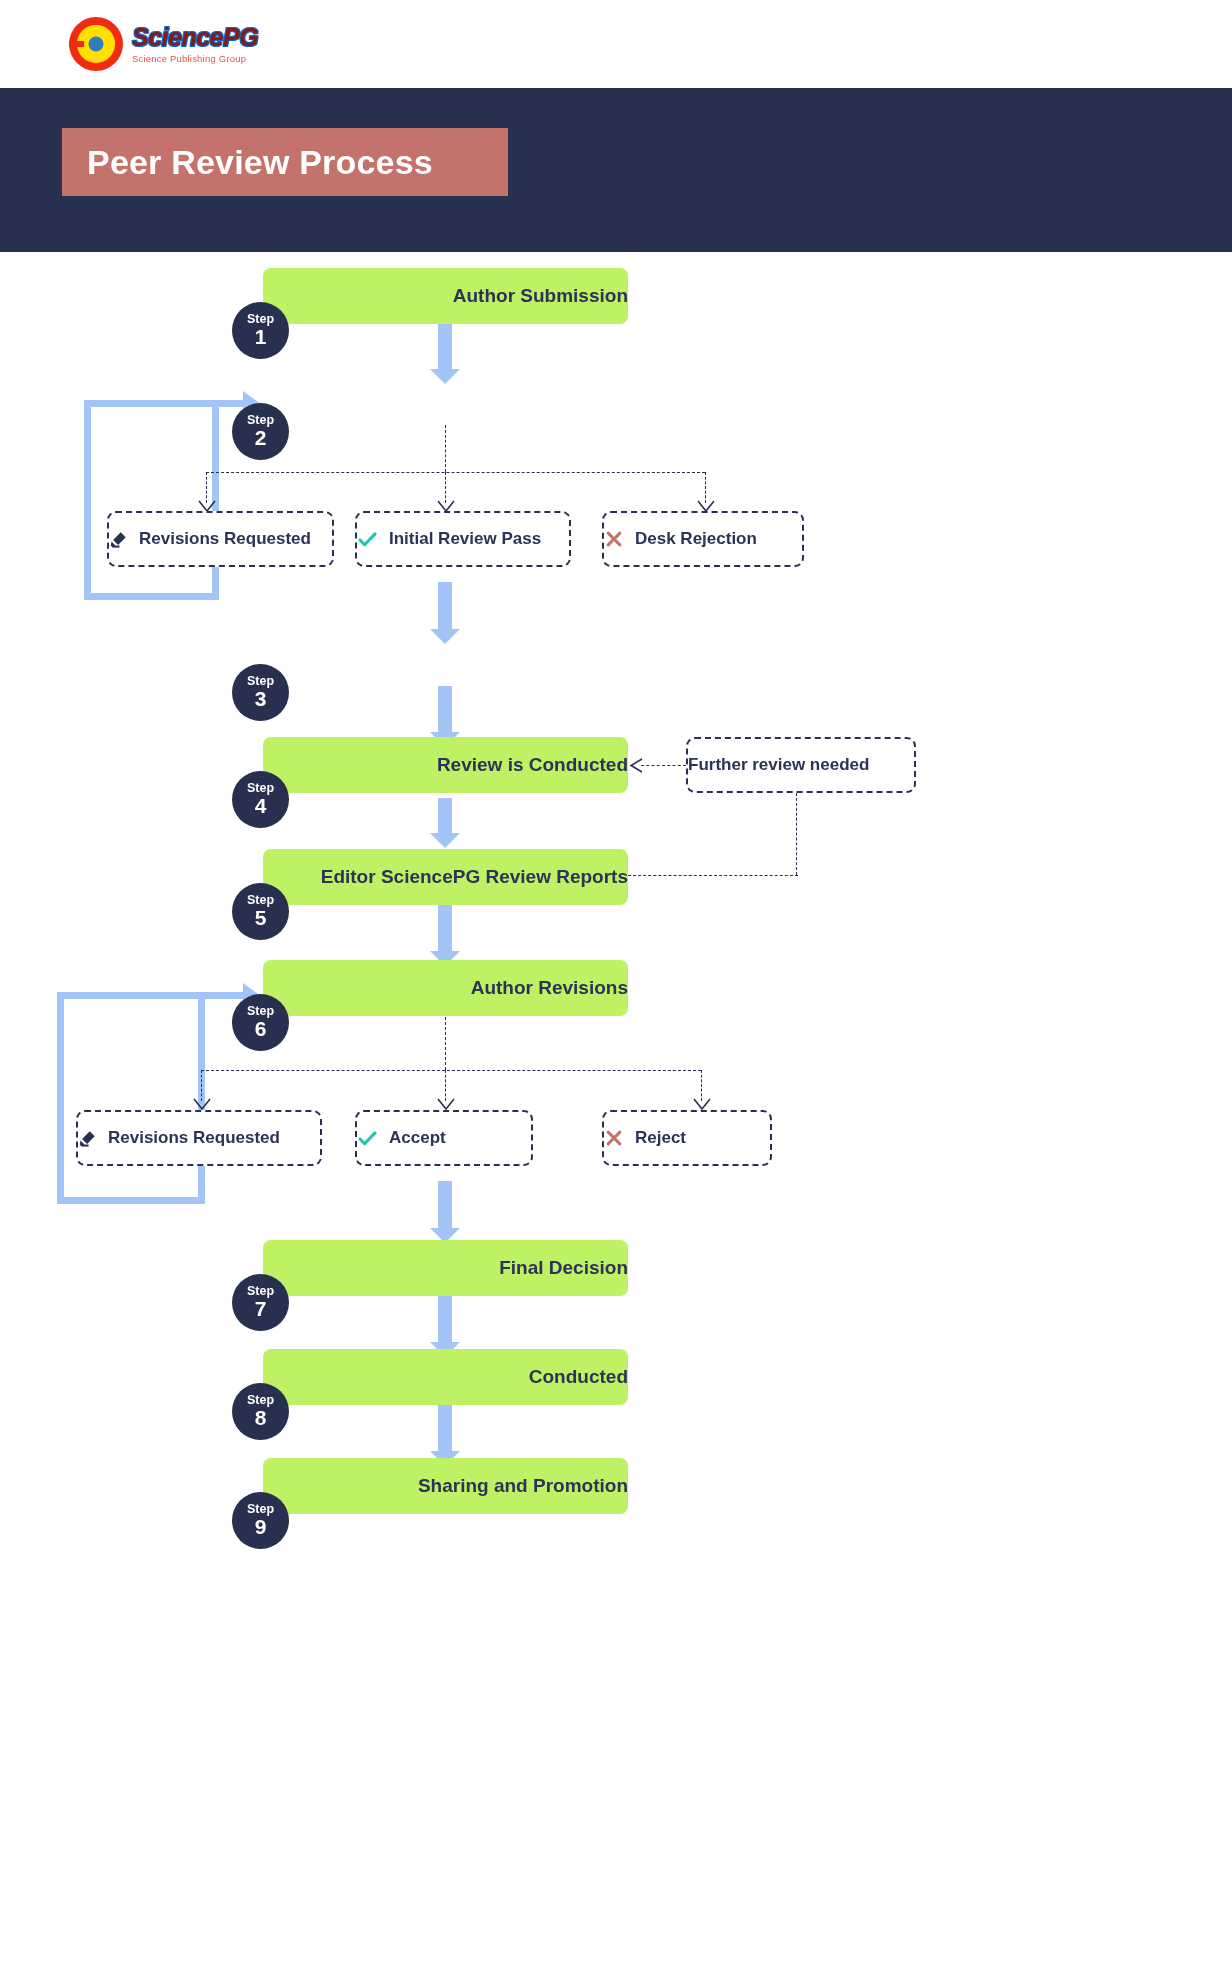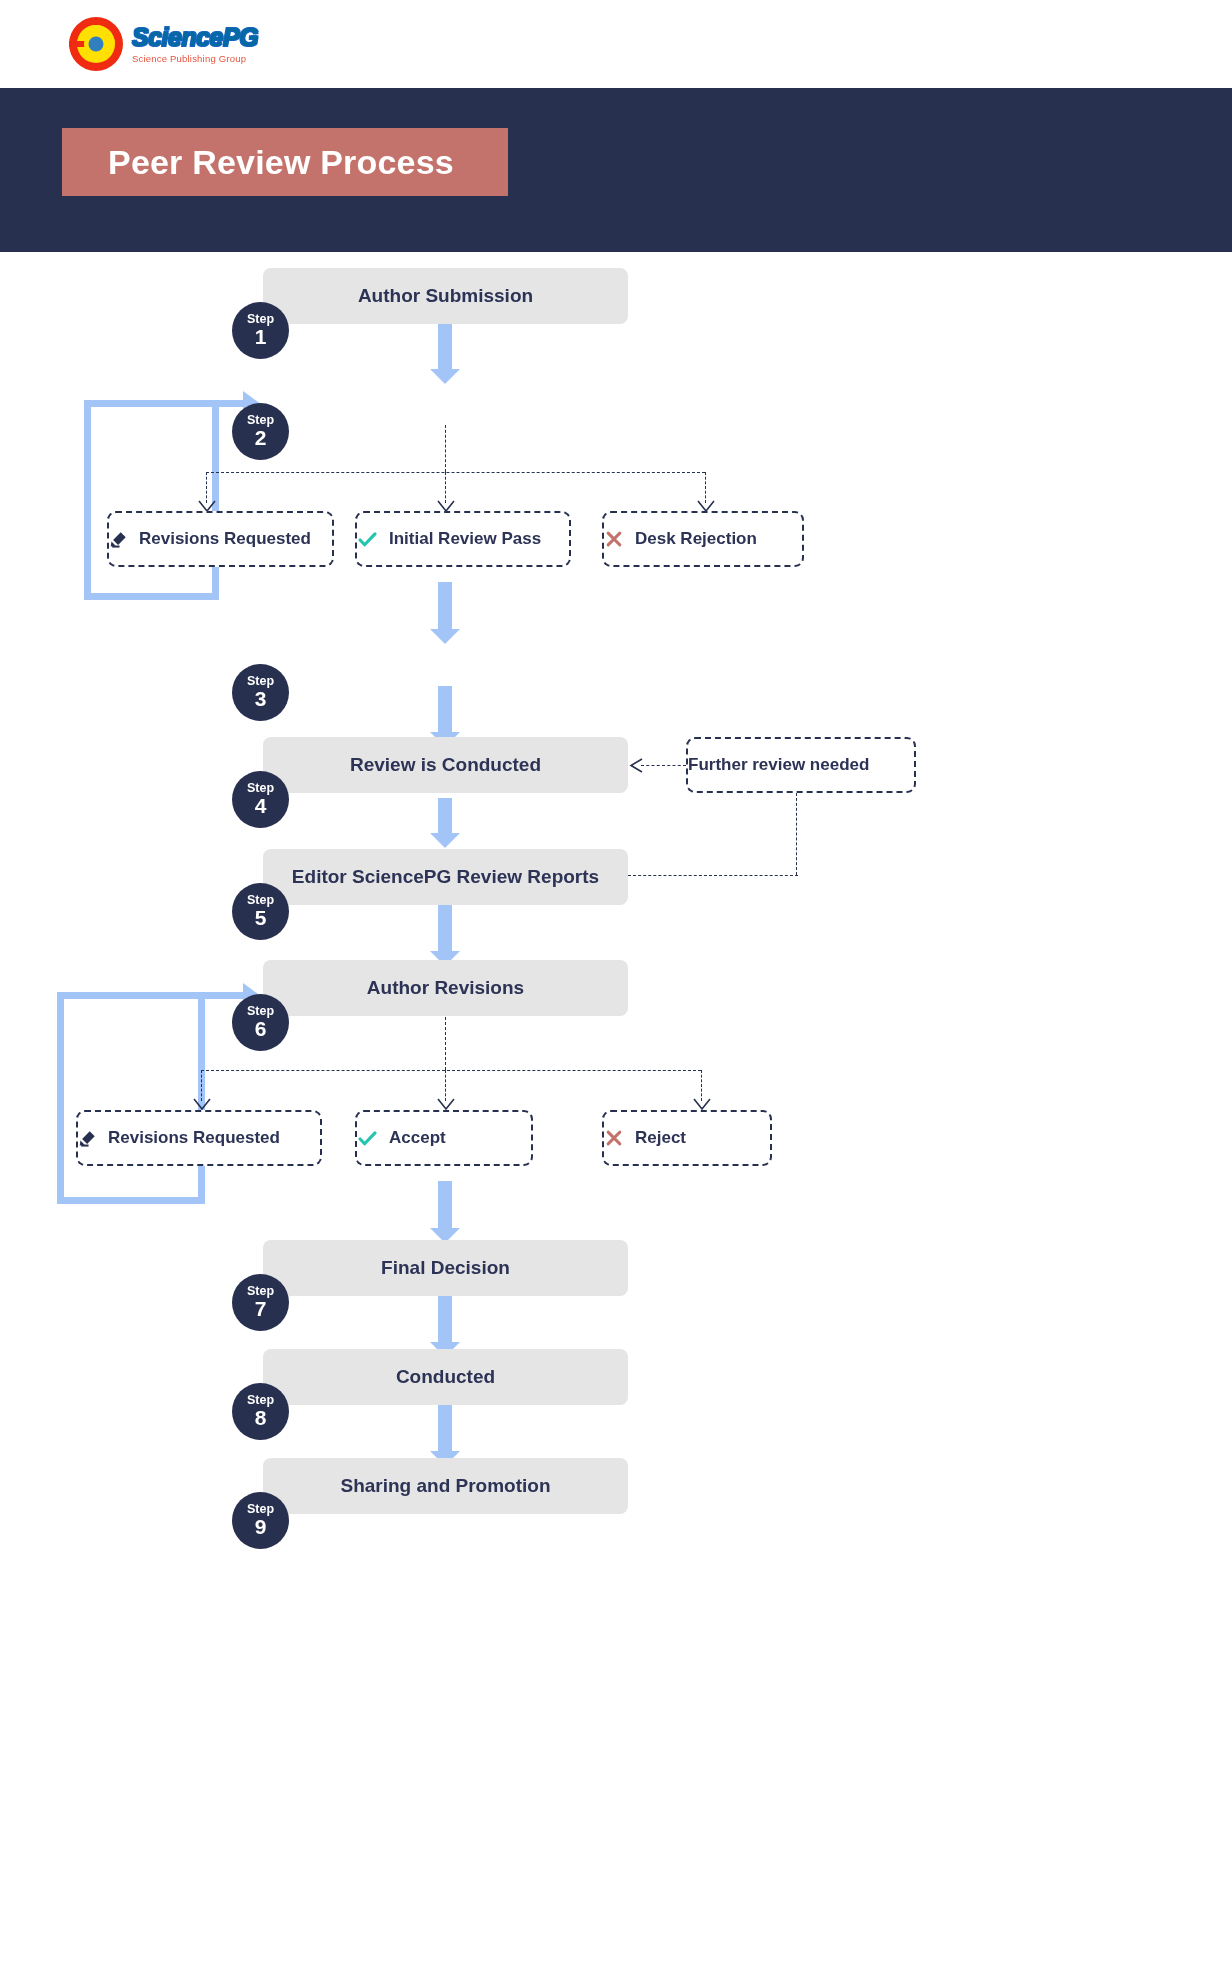--- a/index.html
+++ b/index.html
@@ -4,37 +4,37 @@
 <style>
   * { box-sizing: border-box; margin:0; padding:0; }
   html, body { width:1232px; height:1986px; background:#ffffff; }
   body { font-family:"Liberation Sans", sans-serif; position:relative; overflow:hidden; }
 
   
   .header { position:absolute; left:0; top:0; width:1232px; height:88px; background:#ffffff; }
   .logo-wrap { position:absolute; left:68px; top:16px; display:flex; align-items:center; gap:8px; }
   .logo-mark { width:56px; height:56px; position:relative; }
   .logo-text { display:flex; flex-direction:column; line-height:1; }
-  .logo-title { font-size:25px; font-weight:bold; font-style:italic; color:#0369a1;
+  .logo-title { font-size:25px; font-weight:bold; font-style:italic; color:#7f1d1d;
                 text-shadow:-1px -1px 0 #1565c0, 1px -1px 0 #1565c0, -1px 1px 0 #1565c0, 1px 1px 0 #1565c0;
                 letter-spacing:-0.5px; }
   .logo-sub { font-size:9.5px; color:#e8533c; margin-top:4px; letter-spacing:0.2px; }
 
   
   .banner { position:absolute; left:0; top:88px; width:1232px; height:164px; background:#28304f; }
   .title-box { position:absolute; left:62px; top:128px; width:446px; height:68px;
-               background:#c4736c; display:flex; align-items:center; padding-left:46px; }
+               background:#c4736c; display:flex; align-items:center; padding-left:25px; }
   .title-box span { color:#ffffff; font-size:34px; font-weight:bold; letter-spacing:0.2px; }
 
   
   .canvas { position:absolute; left:0; top:252px; width:1232px; height:1734px; }
 
   
-  .step-box { position:absolute; left:263px; width:365px; height:56px; background:#e5e5e5;
-              border-radius:8px; display:flex; align-items:center; justify-content:center; }
+  .step-box { position:absolute; left:263px; width:365px; height:56px; background:#bef264;
+              border-radius:8px; display:flex; align-items:center; justify-content:flex-end; }
   .step-box span { color:#2c3355; font-size:19px; font-weight:bold; text-align:center; }
 
   
   .badge { position:absolute; left:232px; width:57px; height:57px; border-radius:50%;
            background:#28304f; display:flex; flex-direction:column; align-items:center;
            justify-content:center; color:#ffffff; z-index:5; }
   .badge .bl { font-size:12.5px; font-weight:bold; line-height:1.05; }
   .badge .bn { font-size:21px; font-weight:bold; line-height:1.05; }
 
   

